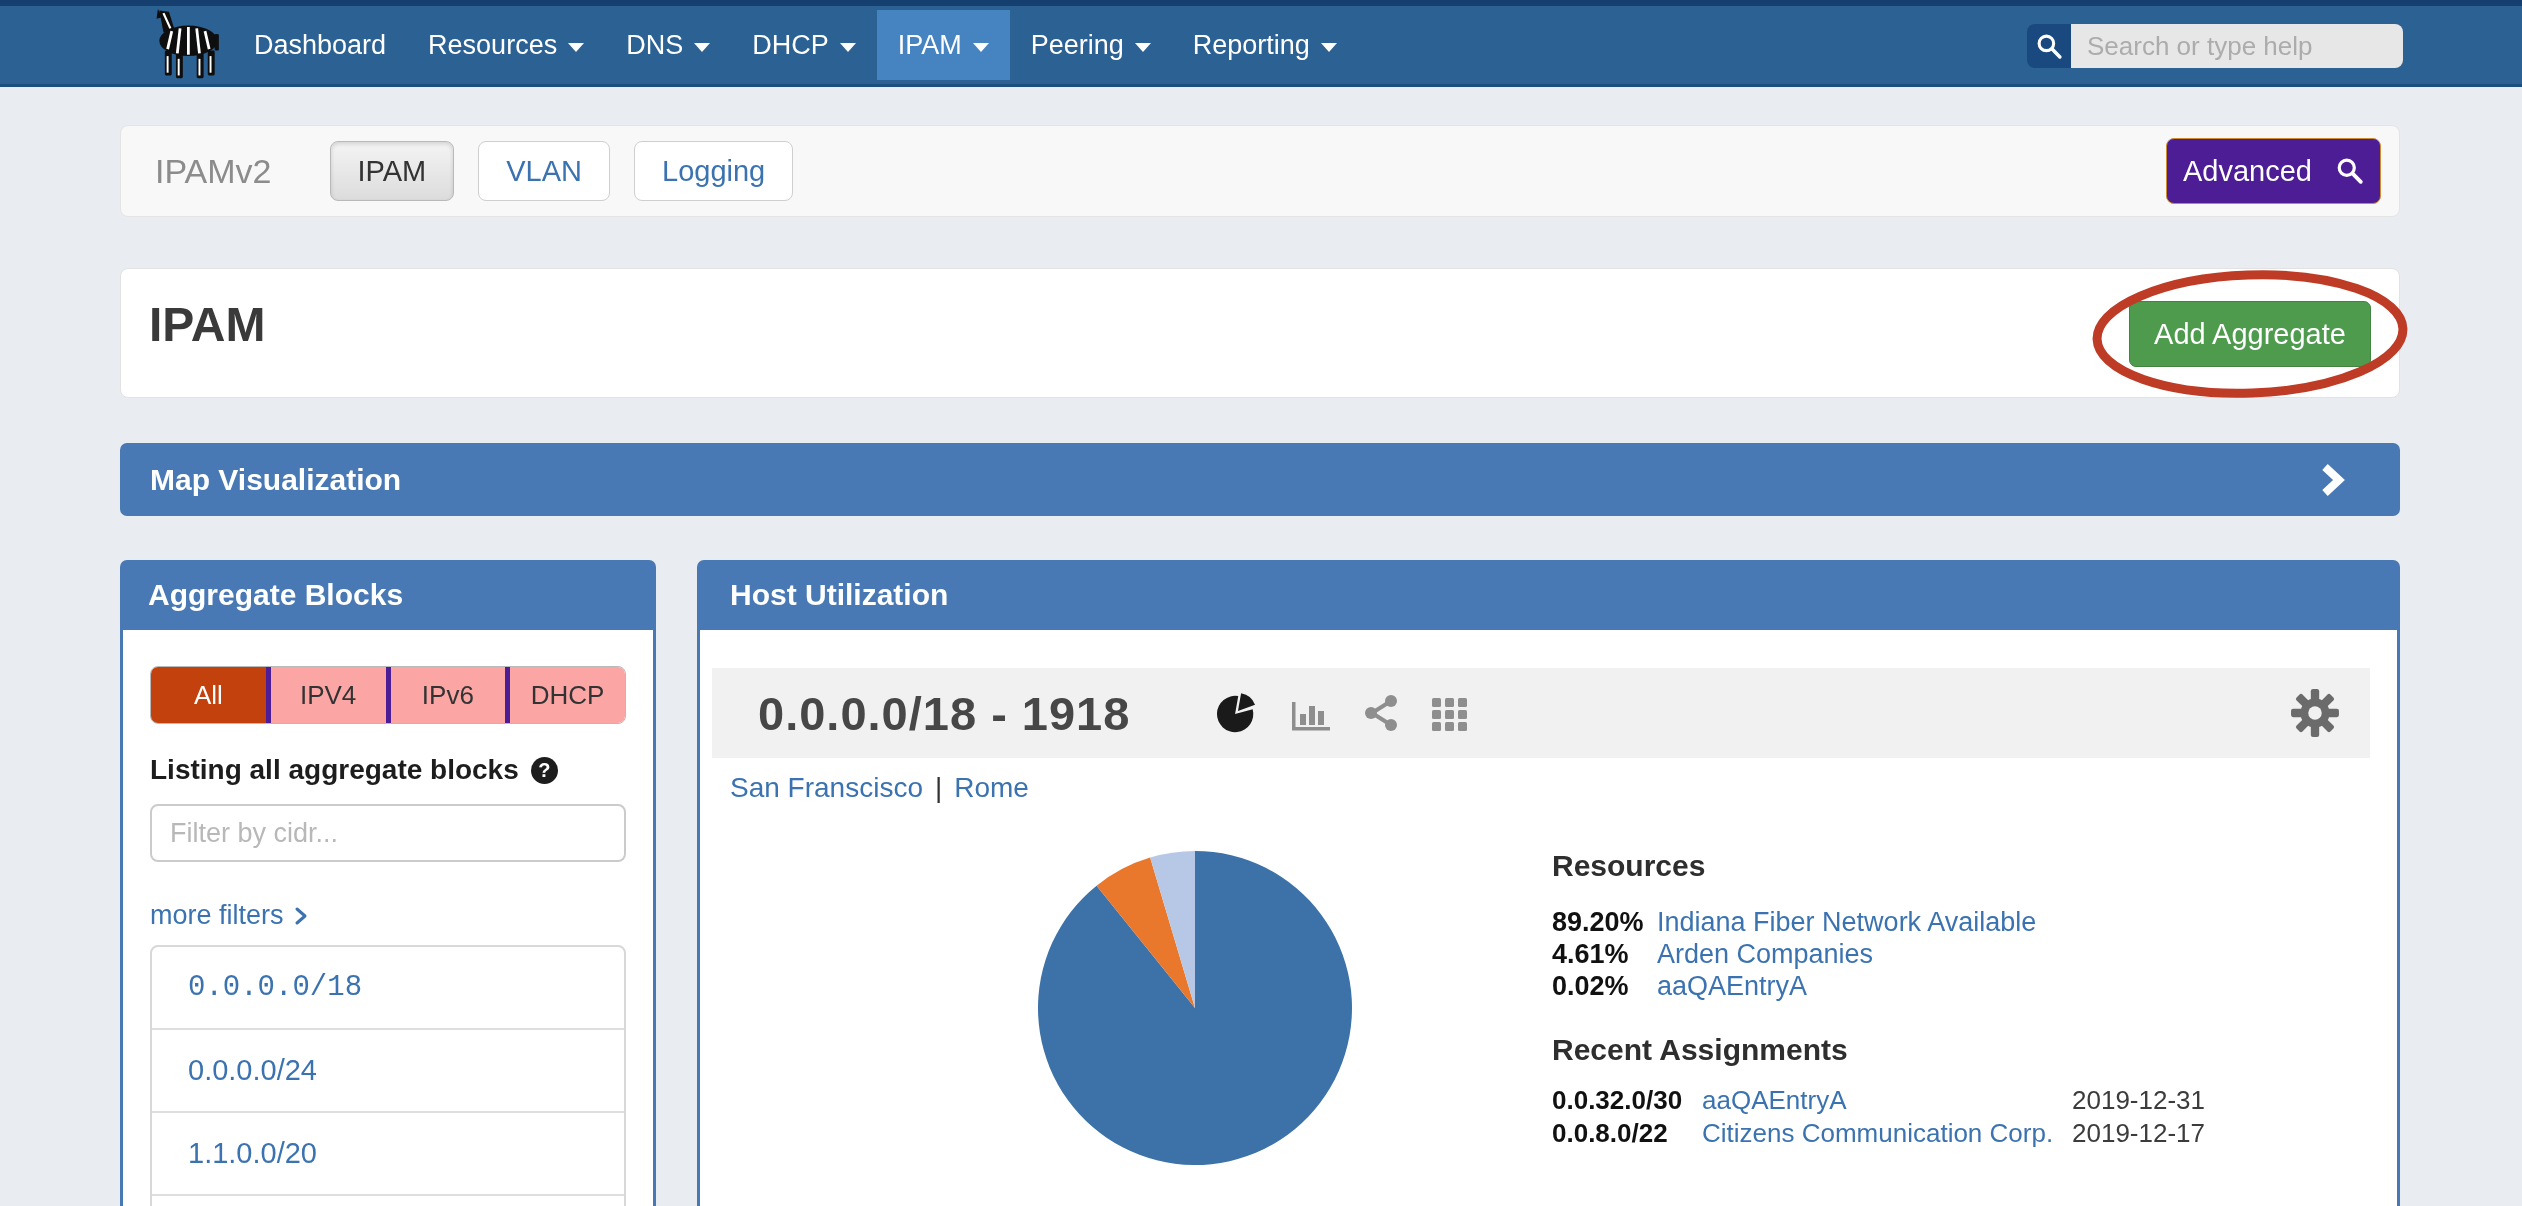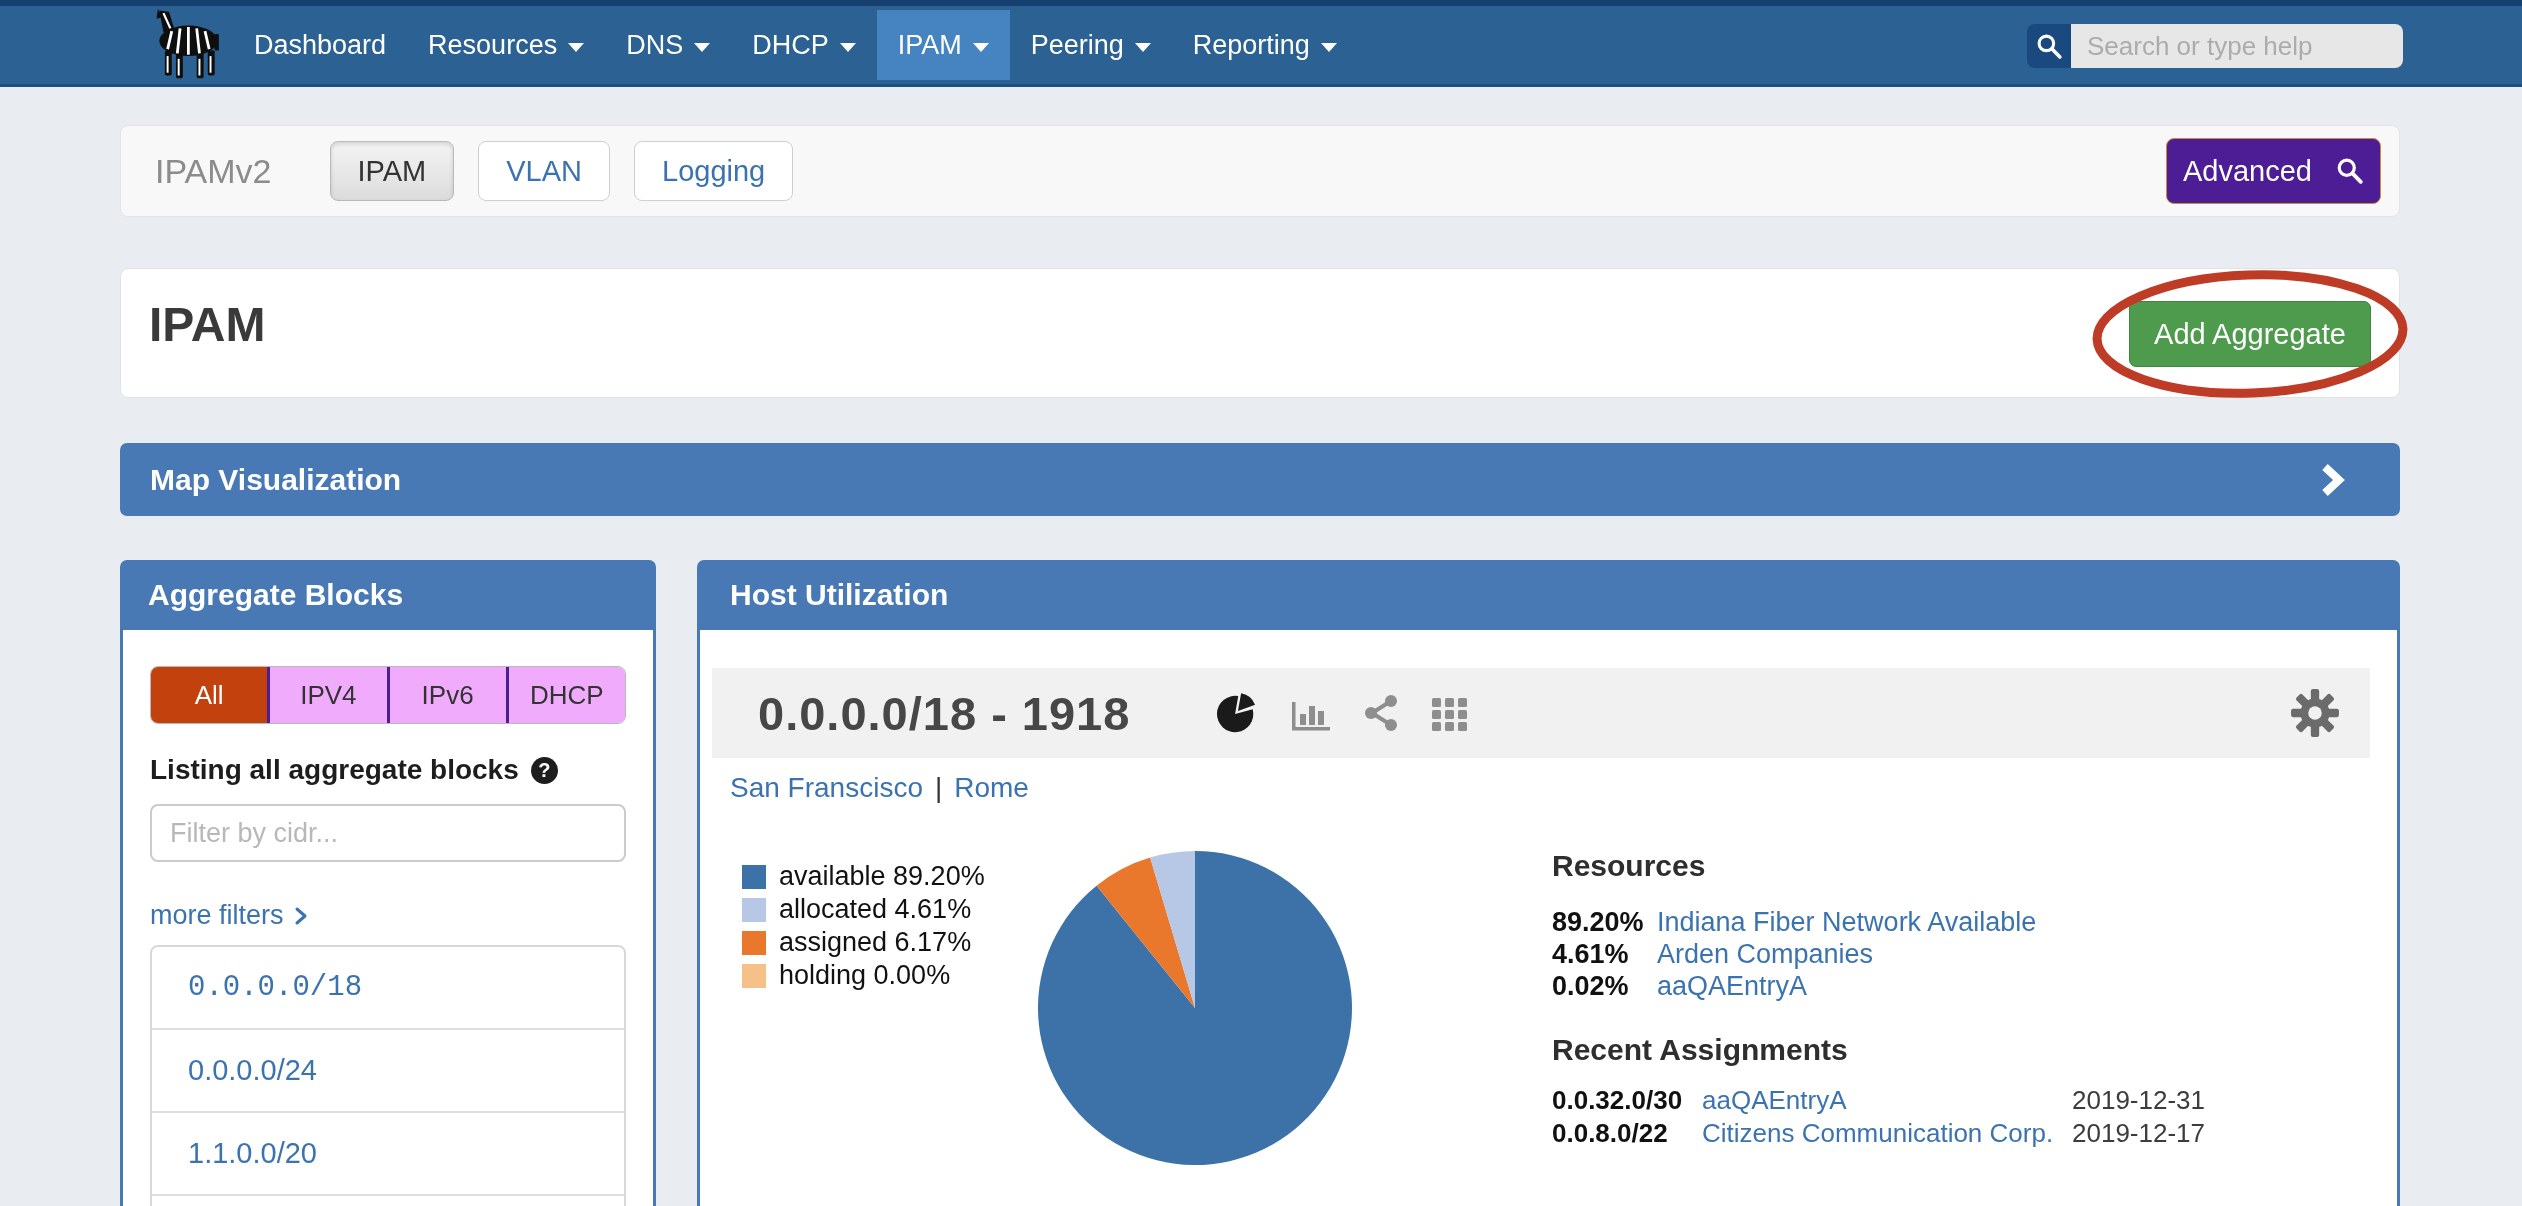--- a/index.html
+++ b/index.html
@@ -52,21 +52,21 @@
 
   
   .panel-header{height:70px;background:#4879B4;border-radius:7px 7px 0 0;display:flex;align-items:center;}
   .panel-header .t{color:#ffffff;font-size:30px;font-weight:bold;margin-left:28px;}
   .panel-body{background:#fff;border-left:3px solid #4879B4;border-right:3px solid #4879B4;box-sizing:border-box;}
 
   .agg-panel{position:absolute;left:120px;top:560px;width:536px;}
   .agg-body{height:650px;padding:36px 27px 0 27px;}
   .seg-tabs{display:flex;height:56px;border:1px solid #B9B9B9;border-radius:8px;overflow:hidden;background:#fff;}
   .seg-tab{flex:1;display:flex;align-items:center;justify-content:center;font-size:26px;color:#333;
-           background:#f0abfc;cursor:pointer;border-left:3px solid #4c1d95;}
+           background:#fca5a5;cursor:pointer;border-left:5px solid #4c1d95;}
   .seg-tab:first-child{border-left:none;}
   .seg-tab.active{background:#c2410c;color:#fff;}
   .listing-label{margin-top:30px;font-size:28px;font-weight:bold;color:#1D1D1D;display:flex;align-items:center;}
   .q-icon{width:27px;height:27px;border-radius:50%;background:#1D1D1D;color:#fff;font-size:20px;font-weight:bold;
           display:inline-flex;align-items:center;justify-content:center;margin-left:12px;}
   .filter-input{margin-top:18px;width:100%;height:58px;border:2px solid #CBCBCB;border-radius:8px;
           font-size:27px;padding:0 18px;color:#555;box-sizing:border-box;outline:none;font-family:"Liberation Sans",sans-serif;}
   .filter-input::placeholder{color:#B8B8B8;}
   .more-filters{margin-top:38px;font-size:27px;color:#3B73B0;display:flex;align-items:center;gap:10px;cursor:pointer;}
   .cidr-list{margin-top:14px;border:2px solid #D8D8D8;border-radius:8px;overflow:hidden;background:#fff;}
@@ -320,38 +320,20 @@
             </g>
             <circle cx="24" cy="24" r="6.5" fill="#F1F1F1"></circle>
           </svg>
         </span>
       </div>
 
       <div class="regions">
         <a>San Franscisco</a><span class="sep">|</span><a>Rome</a>
       </div>
 
-      <div class="legend">
-        <div class="legend-row">
-            <span class="sw" style="background: rgb(60, 114, 168);"></span>
-            <span>available 89.20%</span>
-          </div>
-        <div class="legend-row">
-            <span class="sw" style="background: rgb(183, 200, 230);"></span>
-            <span>allocated 4.61%</span>
-          </div>
-        <div class="legend-row">
-            <span class="sw" style="background: rgb(233, 120, 45);"></span>
-            <span>assigned 6.17%</span>
-          </div>
-        <div class="legend-row">
-            <span class="sw" style="background: rgb(245, 193, 137);"></span>
-            <span>holding 0.00%</span>
-          </div>
-      </div>
 
       <div class="pie-wrap">
         <svg id="pie-chart" width="320" height="320" viewBox="0 0 320 320">
             <path d="M 160 160 L 160.00 3.00 A 157 157 0 1 1 61.59 37.67 Z" fill="#3C72A8"></path>
             <path d="M 160 160 L 61.59 37.67 A 157 157 0 0 1 115.15 9.54 Z" fill="#E9782D"></path>
             <path d="M 160 160 L 115.15 9.54 A 157 157 0 0 1 160.00 3.00 Z" fill="#B7C8E6"></path>
           </svg>
       </div>
 
       <div class="stats-col">

